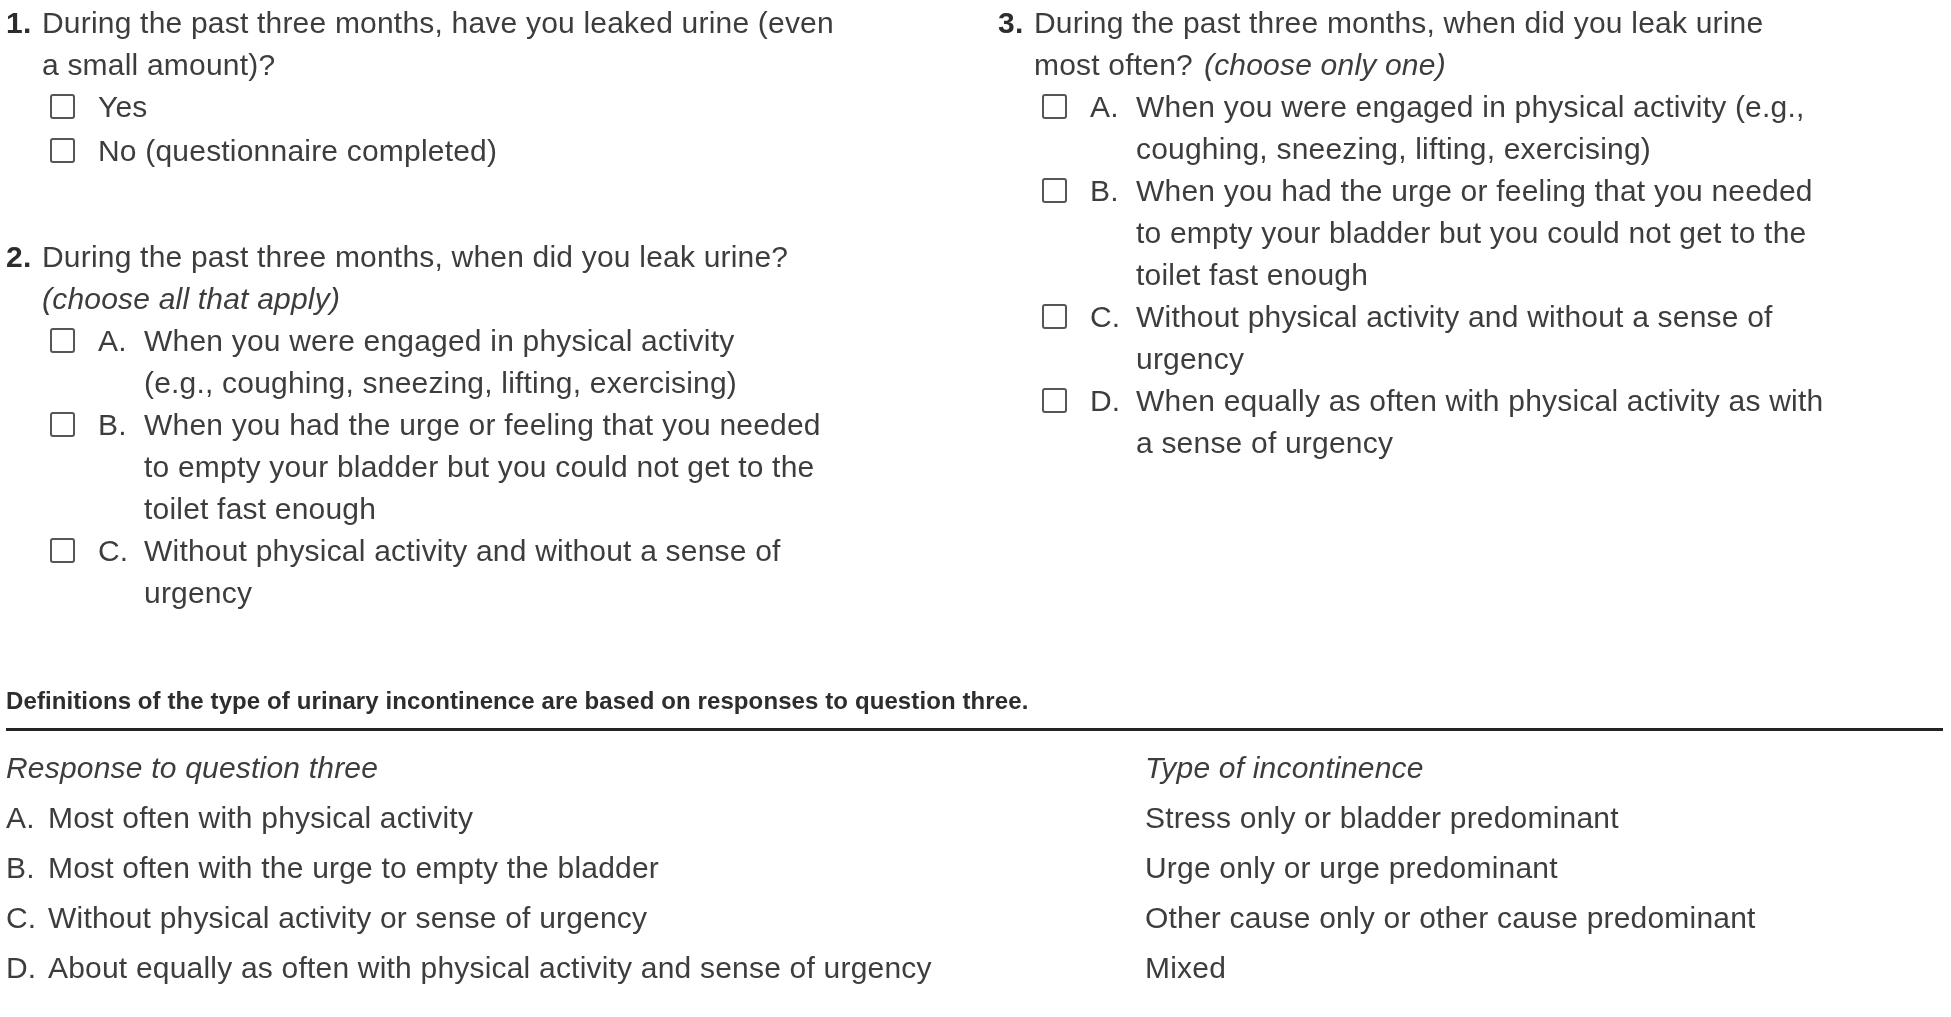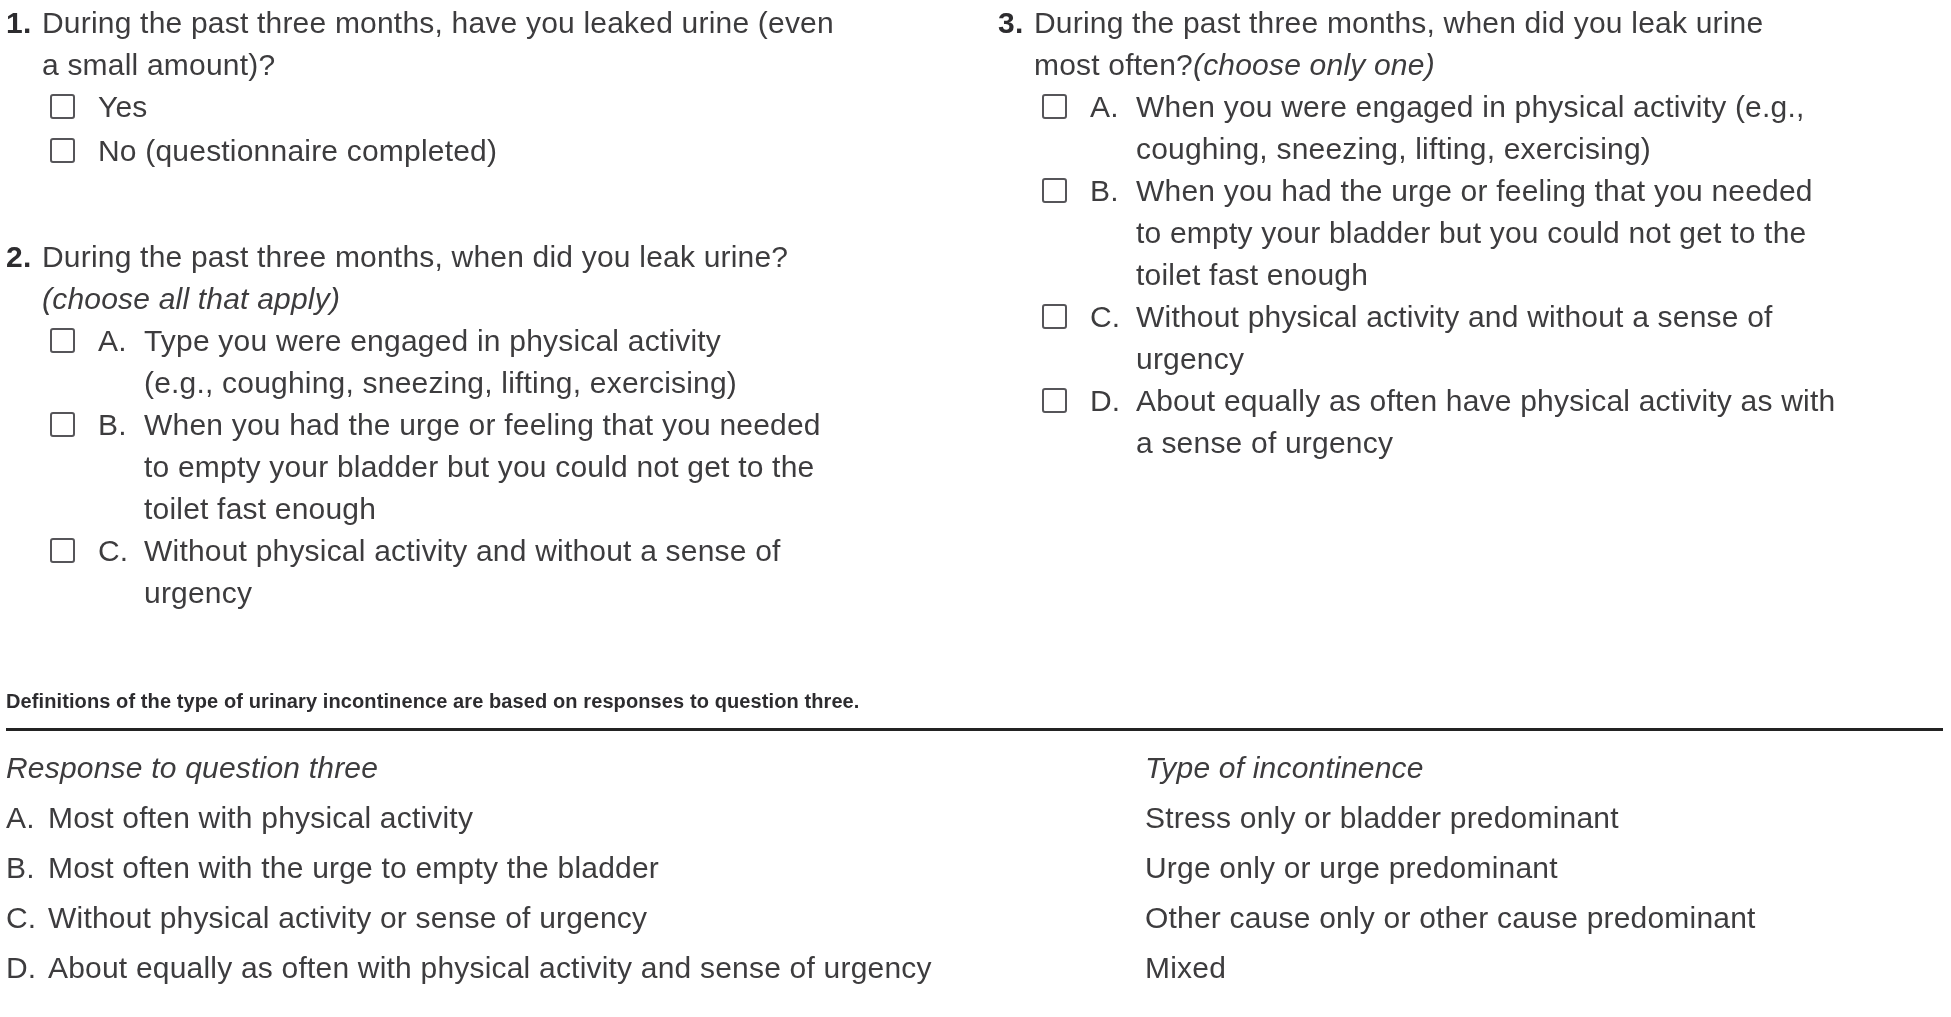--- a/index.html
+++ b/index.html
@@ -22,41 +22,41 @@
   .q-col-right { flex: 1; margin-left: 44px; }
 
   .question + .question { margin-top: 64px; }
 
   .q-head { display: flex; }
   .q-num  { width: 36px; flex: none; font-weight: bold; color: #2d2c2f; }
   .q-text { flex: 1; }
   .pre    { white-space: pre-line; text-align: right; }
   .hint   { font-style: italic; }
   .hint.block  { display: block; }
-  .hint.inline { }
+  .hint.inline { margin-left: 11px; }
 
   .option { display: flex; }
   .q1-opts .option + .option { margin-top: 2px; }
   .cb {
     width: 25px; height: 25px; flex: none;
     margin: 8px 0 0 44px;
     border: 2px solid #565559;
     border-radius: 3px;
     background: #ffffff;
     cursor: pointer;
   }
   .opt-letter { width: 46px; flex: none; margin-left: 23px; }
   .opt-text   { flex: 1; white-space: pre-line; }
   .q1-opts .opt-text { margin-left: 23px; white-space: normal; }
 
   
   .definitions { margin-top: 66px; }
   .def-heading {
     font-weight: bold;
-    font-size: 20px;
+    font-size: 24px;
     color: #2d2c2f;
     letter-spacing: 0.1px;
   }
   .rule {
     margin-top: 6px;
     border: none;
     border-top: 3px solid #232323;
     width: 100%;
   }
   .def-table { margin-top: 16px; }
@@ -104,21 +104,21 @@
           <span class="q-num">2.</span>
           <div class="q-text">
             <span class="pre">During the past three months, when did you leak urine?</span>
             <span class="hint block">(choose all that apply)</span>
           </div>
         </div>
         <div>
           <div class="option">
             <span class="cb"></span>
             <span class="opt-letter">A.</span>
-            <span class="opt-text">Type you were engaged in physical activity
+            <span class="opt-text">When you were engaged in physical activity
 (e.g., coughing, sneezing, lifting, exercising)</span>
           </div>
           <div class="option">
             <span class="cb"></span>
             <span class="opt-letter">B.</span>
             <span class="opt-text">When you had the urge or feeling that you needed
 to empty your bladder but you could not get to the
 toilet fast enough</span>
           </div>
           <div class="option">
@@ -158,21 +158,21 @@
           </div>
           <div class="option">
             <span class="cb"></span>
             <span class="opt-letter">C.</span>
             <span class="opt-text">Without physical activity and without a sense of
 urgency</span>
           </div>
           <div class="option">
             <span class="cb"></span>
             <span class="opt-letter">D.</span>
-            <span class="opt-text">About equally as often have physical activity as with
+            <span class="opt-text">When equally as often with physical activity as with
 a sense of urgency</span>
           </div>
         </div>
       </div>
 
     </div>
   </div>
 
   <div class="definitions">
     <div class="def-heading">Definitions of the type of urinary incontinence are based on responses to question three.</div>

